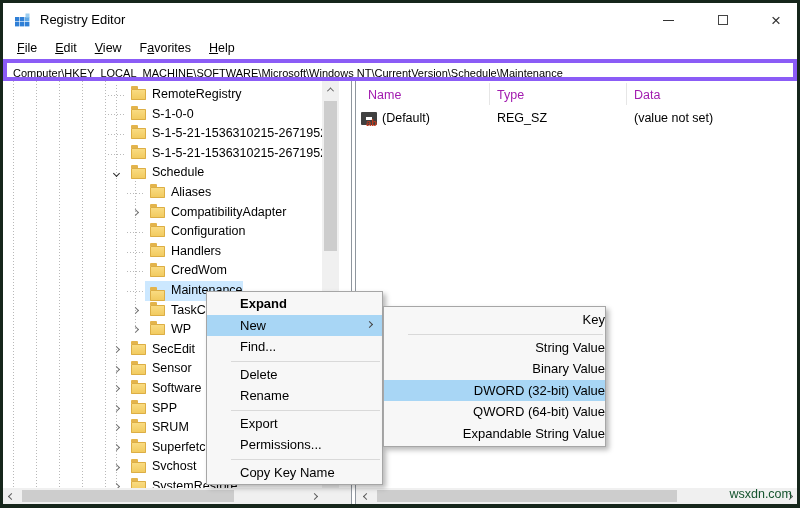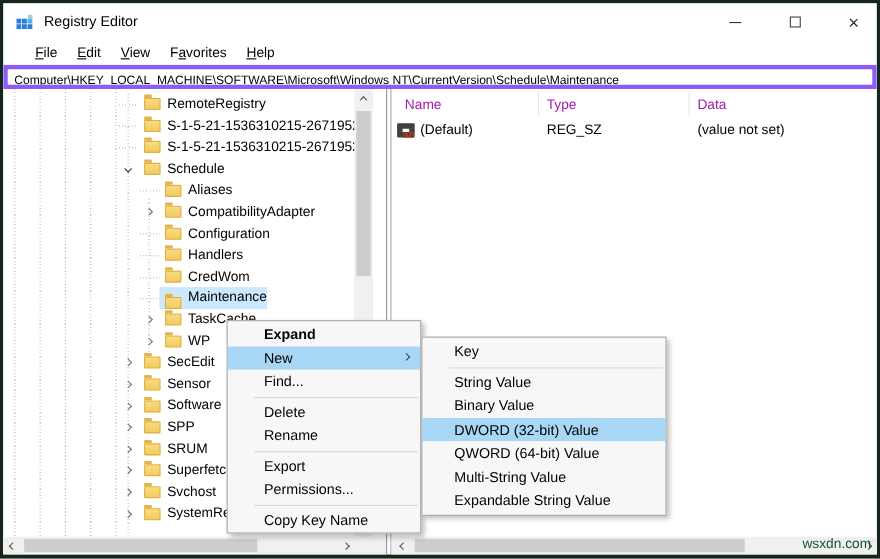--- a/index.html
+++ b/index.html
@@ -15,21 +15,21 @@
   .title-text { position:absolute; left:37px; top:0; height:34px; line-height:34px; font-size:13px; }
   .winbtn { position:absolute; top:0; width:46px; height:34px; display:flex; align-items:center; justify-content:center; color:#333; }
   .btn-min  { left:642px; }
   .btn-max  { left:697px; }
   .btn-close{ left:750px; }
   .glyph-min { width:11px; height:0; border-top:1px solid #333; display:block; }
   .glyph-max { width:10px; height:10px; border:1px solid #444; display:block; }
   .glyph-close { font-size:17px; line-height:17px; color:#333; }
 
   
-  .menubar { position:absolute; left:0; top:34px; width:100%; height:22px; display:flex; align-items:center; padding-left:20px; background:#fff; }
+  .menubar { position:absolute; left:0; top:34px; width:100%; height:22px; display:flex; align-items:center; padding-left:5px; background:#fff; }
   .menubar .mitem { padding:0 9px; font-size:12.5px; height:22px; line-height:22px; }
   .menubar .mitem u { text-decoration:underline; }
 
   
   .addressbar { position:absolute; left:0px; top:56px; width:794px; height:22px; border:4px solid #8b5cf6; background:#fff;
                 font-size:11px; line-height:20px; padding-left:6px; white-space:nowrap; overflow:hidden; }
 
   
   .content { position:absolute; left:0; top:78px; width:794px; height:423px; background:#fff; }
   .divider1 { position:absolute; left:348px; top:0; width:1px; height:423px; background:#8f969e; }
@@ -79,21 +79,21 @@
   .sarr.right { transform:rotate(45deg); }
 
   .watermark { position:absolute; right:5px; top:406px; z-index:6; font-size:12.5px; color:#14532d; }
 
   
   .ctxmenu { position:absolute; left:203px; top:288px; width:177px; z-index:20; background:#f7f7f7;
              border:1px solid #a6a6a6; box-shadow:3px 3px 5px rgba(0,0,0,0.28); padding:1px 0; }
   .submenu { position:absolute; left:380px; top:303px; width:223px; z-index:21; background:#f7f7f7;
              border:1px solid #a6a6a6; box-shadow:3px 3px 5px rgba(0,0,0,0.28); padding:2px 0; }
   .menuitem { height:21.5px; display:flex; align-items:center; font-size:13px; padding-left:33px; position:relative; }
-  .submenu .menuitem { padding-left:29px; }
+  .submenu .menuitem { padding-left:29px;justify-content:flex-end; }
   .menuitem.bold { font-weight:bold; }
   .menuitem.hl { background:var(--menu-hl,#a8d6f5); }
   .menusep { height:6px; position:relative; }
   .menusep::after { content:""; position:absolute; left:24px; right:2px; top:50%; height:1px; background:#d9d9d9; }
   .subarrow { position:absolute; right:10px; top:50%; width:5px; height:5px; border-top:1.4px solid #444;
               border-right:1.4px solid #444; transform:translateY(-60%) rotate(45deg); }
 </style>
 </head>
 <body>
 
@@ -151,20 +151,29 @@
                 <span class="folder"></span>
                 <span class="tlabel">RemoteRegistry</span>
               </span>
             </div>
             <div class="trow lvl-a">
               <span class="chevslot">
                 <span class="stubline"></span>
               </span>
               <span class="selwrap">
                 <span class="folder"></span>
+                <span class="tlabel">S-1-0-0</span>
+              </span>
+            </div>
+            <div class="trow lvl-a">
+              <span class="chevslot">
+                <span class="stubline"></span>
+              </span>
+              <span class="selwrap">
+                <span class="folder"></span>
                 <span class="tlabel">S-1-5-21-1536310215-2671952</span>
               </span>
             </div>
             <div class="trow lvl-a">
               <span class="chevslot">
                 <span class="stubline"></span>
               </span>
               <span class="selwrap">
                 <span class="folder"></span>
                 <span class="tlabel">S-1-5-21-1536310215-2671952</span>
@@ -417,21 +426,18 @@
         <div class="menuitem">
           <span>Binary Value</span>
         </div>
         <div class="menuitem hl">
           <span>DWORD (32-bit) Value</span>
         </div>
         <div class="menuitem">
           <span>QWORD (64-bit) Value</span>
         </div>
         <div class="menuitem">
-          <span>Multi-String Value</span>
-        </div>
-        <div class="menuitem">
           <span>Expandable String Value</span>
         </div>
       </div>
 
   </div>
 </div>
 
 </body></html>

